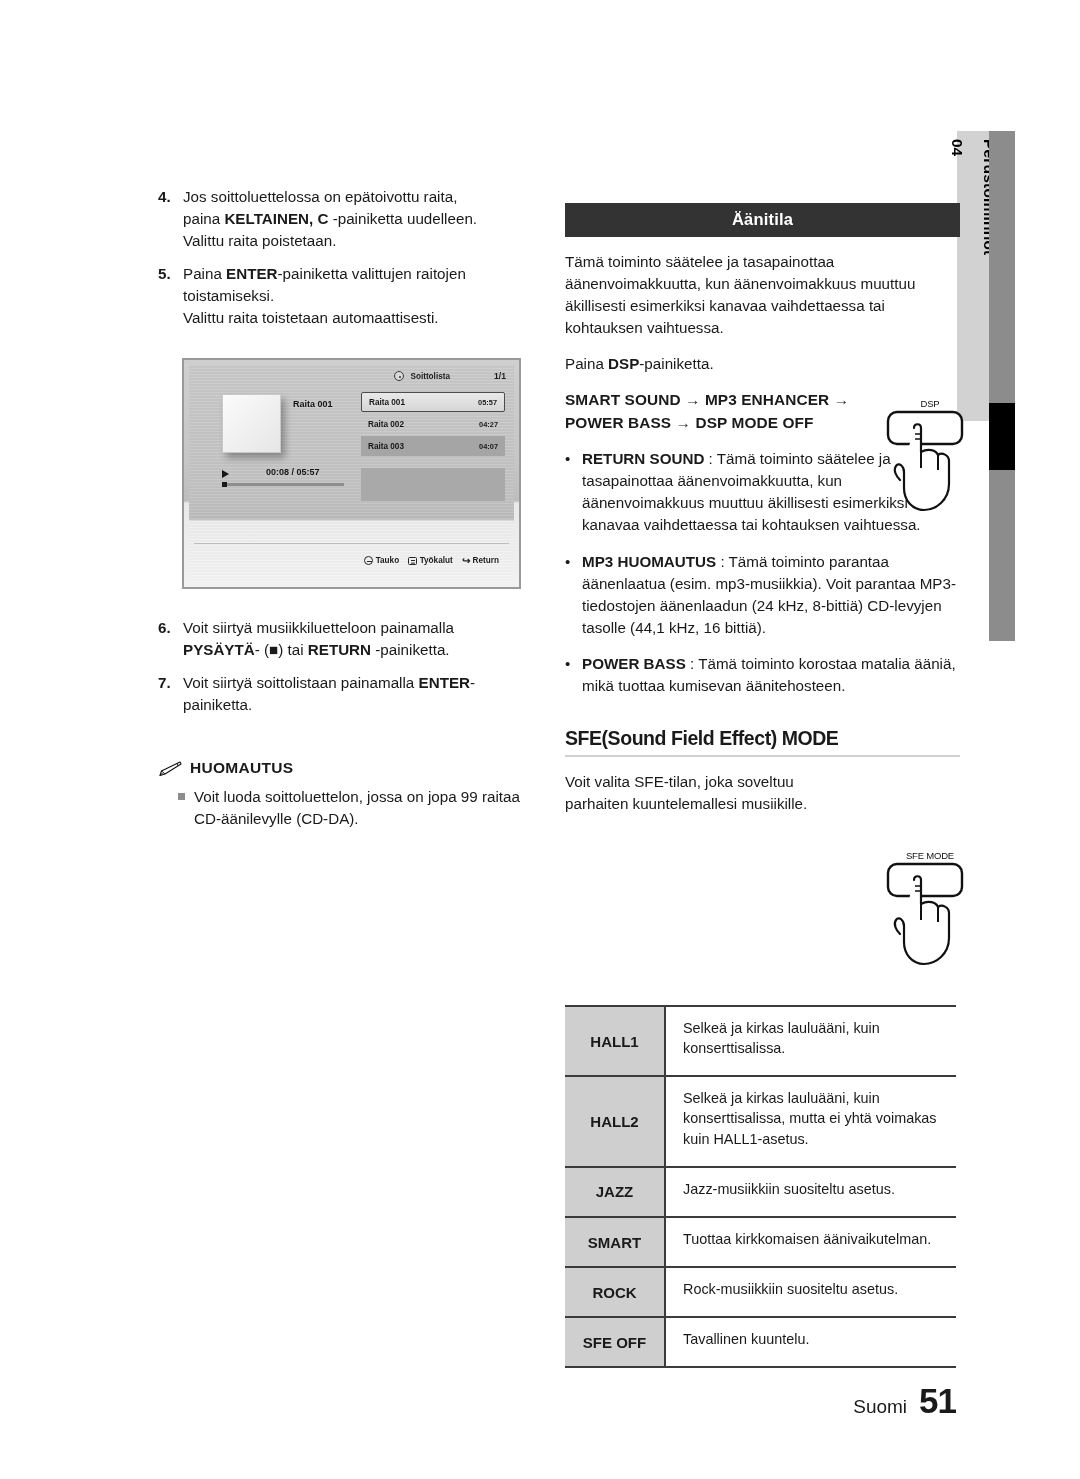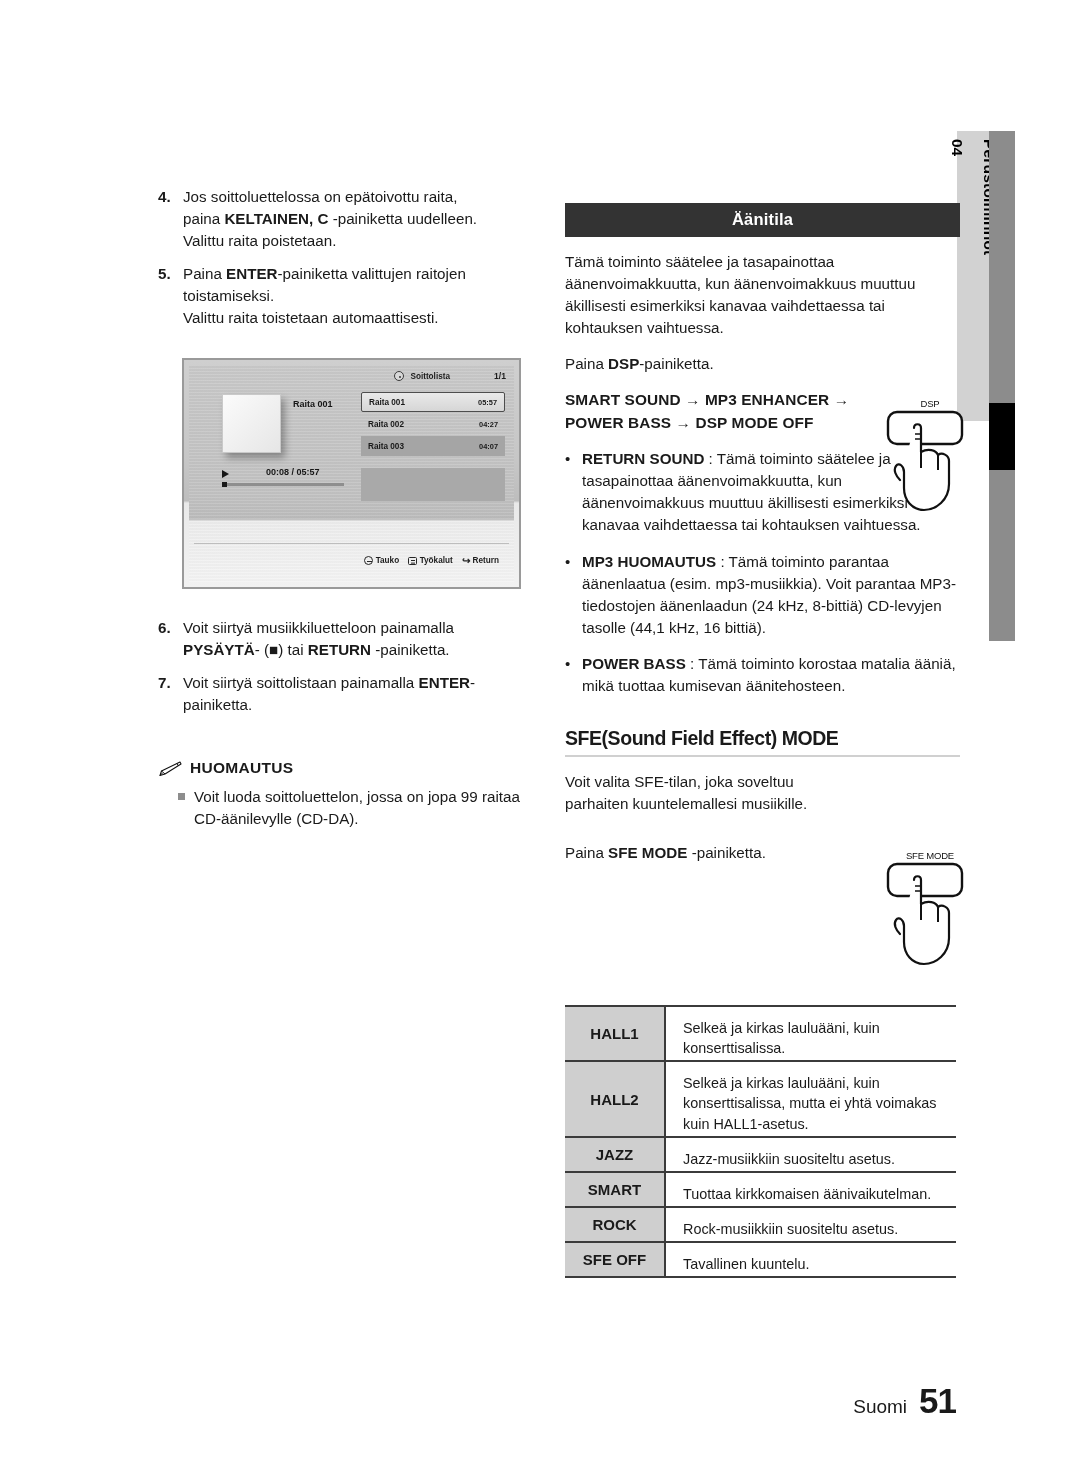--- a/index.html
+++ b/index.html
@@ -385,21 +385,21 @@
   .cell-key {
     width: 100px;
     background: #cfcfcf;
     text-align: center;
     font-size: 15px;
     font-weight: 700;
     padding: 1px 4px;
     border-right: 2px solid #3b3b3b;
   }
   .cell-val {
-    padding: 11px 6px 2px 17px;
+    padding: 11px 6px 17px 17px;
     font-size: 14.4px;
     line-height: 1.4;
   }
 
   
   .footer {
     position: absolute;
     right: 124px;
     bottom: 58px;
     display: flex;
@@ -562,23 +562,20 @@
 
     <div class="bullet">
       <span class="dot">•</span>
       <span><b>POWER BASS</b><span> : </span><span>Tämä toiminto korostaa matalia ääniä, mikä tuottaa kumisevan äänitehosteen.</span></span>
     </div>
 
     <div class="h1" style="margin-top:30px">SFE(Sound Field Effect) MODE</div>
 
     <div class="para" style="width:280px">Voit valita SFE-tilan, joka soveltuu parhaiten kuuntelemallesi musiikille.</div>
 
-    <div class="para" style="margin-top:27px">
-      <span>Paina </span><b>SFE MODE</b><span> -painiketta.</span>
-    </div>
   </div>
 
   <div class="btn-illus" style="left:884px; top:398px; width:92px; height:118px;">
     <div class="cap">DSP</div>
     <svg width="92" height="118" viewBox="0 0 92 118">
       <rect x="4" y="14" width="74" height="32" rx="9" fill="#ffffff" stroke="#111111" stroke-width="2.4"></rect>
       <path d="M30 30 C30 25 37 25 37 30 L37 54 C44 50 52 52 54 57 C58 54 65 57 65 63
                L65 86 C65 102 52 112 40 112 C28 112 20 102 20 90 L20 74
                C20 68 15 64 12 68 C9 72 12 78 16 82" fill="#ffffff" stroke="#111111" stroke-width="2.2" stroke-linejoin="round" stroke-linecap="round"></path>
       <path d="M37 52 L37 70" stroke="#111111" stroke-width="2"></path>

